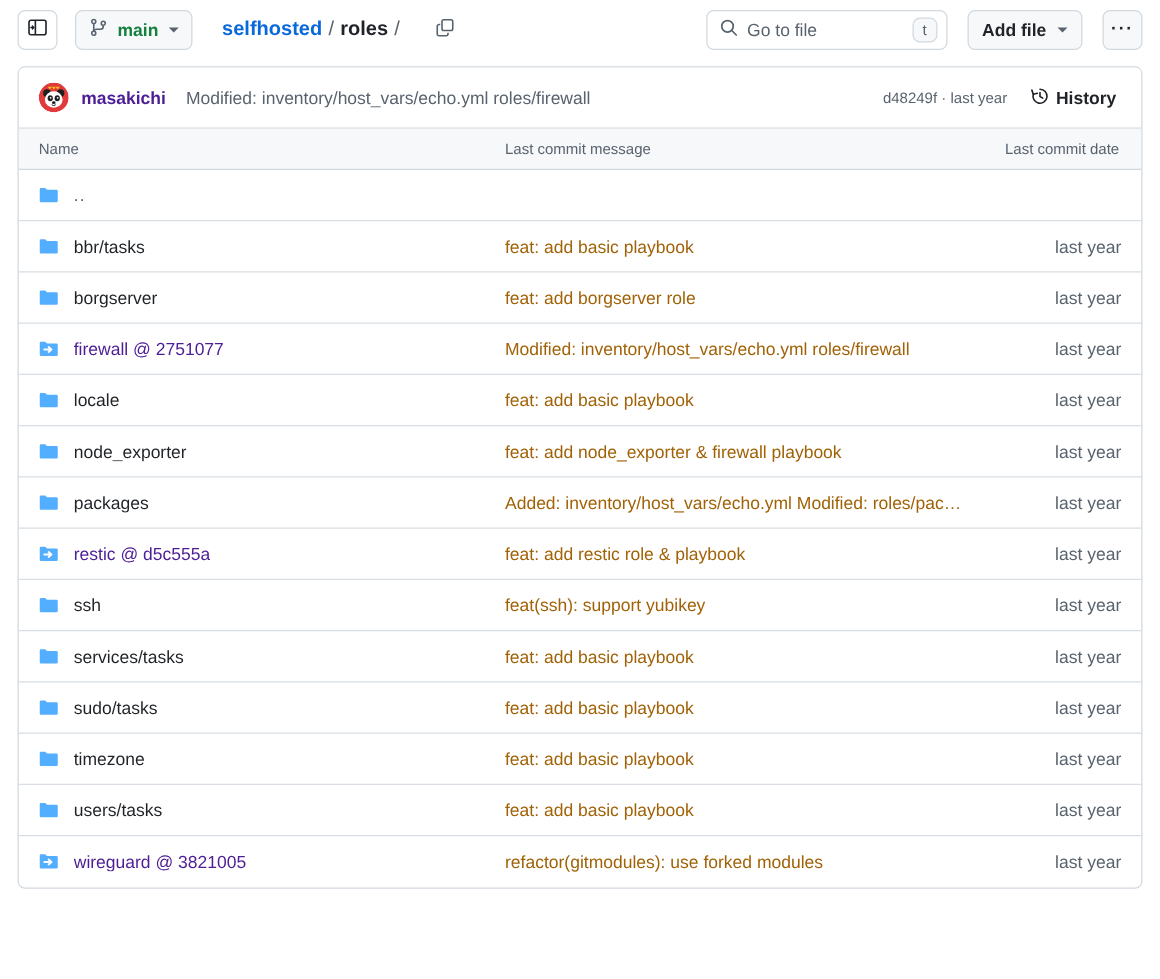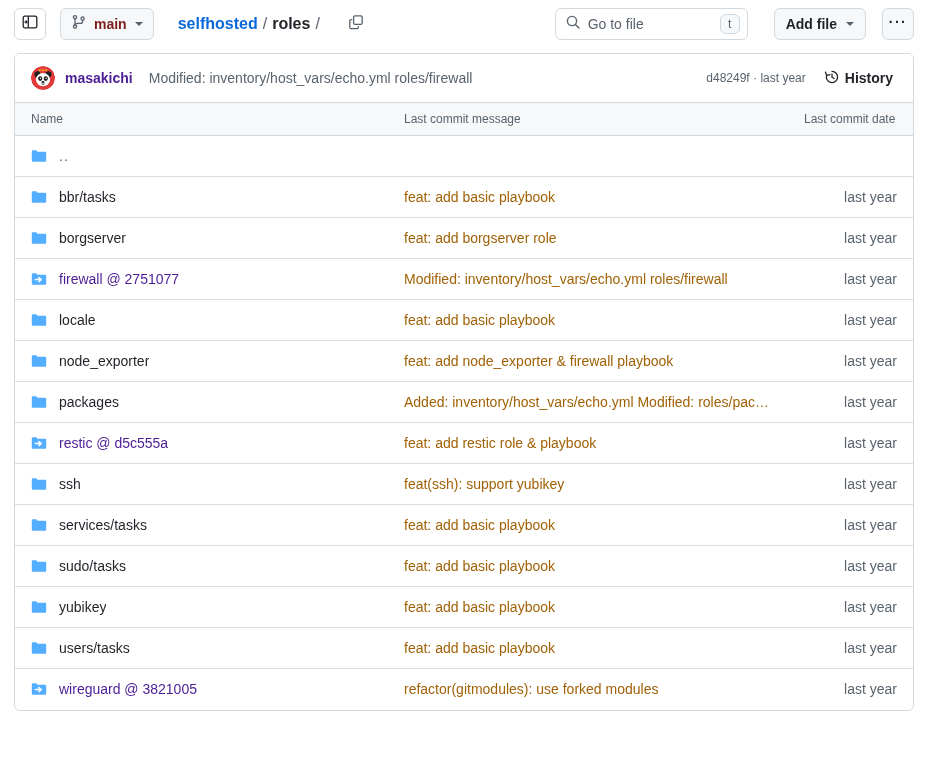--- a/index.html
+++ b/index.html
@@ -36,21 +36,21 @@
     border: 1px solid #d1d9e0;
     border-radius: 6px;
     background: #f6f8fa;
     display: flex; align-items: center;
     gap: 7px;
     padding: 0 10px;
     cursor: pointer; flex: none;
     margin-left: 6px;
   }
   .branch-name {
-    font-size: 14px; font-weight: 600; color: #7f1d1d;
+    font-size: 14px; font-weight: 600; color: #15803d;
     line-height: 1;
   }
   .caret {
     width: 0; height: 0;
     border-left: 4px solid transparent;
     border-right: 4px solid transparent;
     border-top: 4px solid #59636e;
     margin-left: 1px;
   }
   .breadcrumb {
@@ -104,21 +104,21 @@
   }
   .addfile-btn {
     height: 32px;
     border: 1px solid #d1d9e0;
     border-radius: 6px;
     background: #f6f8fa;
     display: flex; align-items: center; gap: 8px;
     padding: 0 11px;
     font-size: 14px; font-weight: 600; color: #1f2328;
     cursor: pointer; flex: none;
-    margin-left: 18px;
+    margin-left: 8px;
   }
   .more-btn {
     width: 32px; height: 32px;
     border: 1px solid #d1d9e0;
     border-radius: 6px;
     background: #f6f8fa;
     display: flex; align-items: center; justify-content: center;
     cursor: pointer; flex: none;
     margin-left: 8px;
     letter-spacing: 1.5px;
@@ -480,21 +480,21 @@
     <td class="msg-cell">feat: add basic playbook</td>
     <td class="date-cell">last year</td>
   </tr>
 
   <tr>
     <td>
       <span class="name-cell">
         <span class="icon-wrap ic"><svg width="16" height="16" viewBox="0 0 16 16" aria-hidden="true">
   <path d="M0.8 3.3 a1 1 0 0 1 1 -1 h3.4 l1.4 1.5 h7.6 a1 1 0 0 1 1 1 v7.9 a1 1 0 0 1 -1 1 H1.8 a1 1 0 0 1 -1 -1 Z" fill="#54aeff"></path>
 </svg></span>
-        <span class="name-text nm">yubikey</span>
+        <span class="name-text nm">timezone</span>
       </span>
     </td>
     <td class="msg-cell">feat: add basic playbook</td>
     <td class="date-cell">last year</td>
   </tr>
 
   <tr>
     <td>
       <span class="name-cell">
         <span class="icon-wrap ic"><svg width="16" height="16" viewBox="0 0 16 16" aria-hidden="true">

